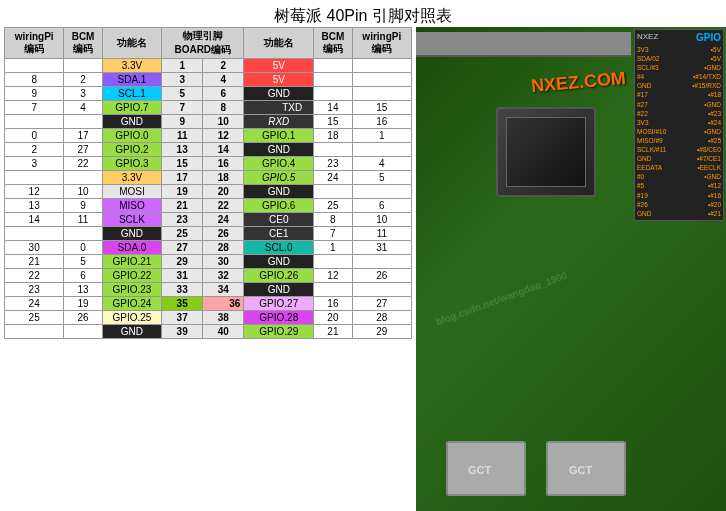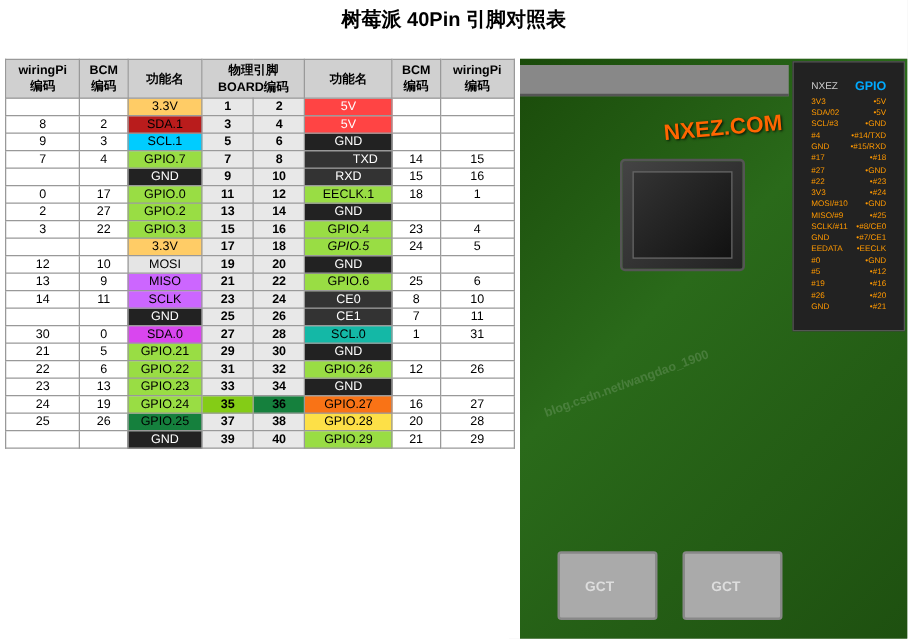--- a/index.html
+++ b/index.html
@@ -14,23 +14,23 @@
     .main-container {
       width: 726px;
       height: 511px;
       background: white;
       display: flex;
       flex-direction: column;
       align-items: center;
     }
     .title {
       font-size: 16px;
-      font-weight: bold;
+      font-weight: normal;
       text-align: center;
-      padding: 6px 0 20px 0;
+      padding: 6px 0 0 0;
       color: #000;
     }
     .content-row {
       display: flex;
       flex-direction: row;
       width: 100%;
       flex: 1;
     }
     .table-section {
       flex: 1;
@@ -48,21 +48,21 @@
     }
     
     .gpio-strip {
       position: absolute;
       top: 2px;
       right: 2px;
       width: 90px;
       background: #222;
       color: #fff;
       font-size: 7px;
-      padding: 14px;
+      padding: 2px;
       border: 1px solid #555;
     }
     .gpio-strip .gpio-header {
       display: flex;
       justify-content: space-between;
       margin-bottom: 2px;
     }
     .gpio-strip .nxez { color: #ccc; font-size: 8px; }
     .gpio-strip .gpio-label { color: #0af; font-size: 10px; font-weight: bold; }
     .gpio-row {
@@ -194,21 +194,21 @@
               <td style="background:#ffcc66;color:#000;">3.3V</td>
               <td style="background:#e8e8e8;font-weight:bold;">1</td>
               <td style="background:#e8e8e8;font-weight:bold;">2</td>
               <td style="background:#ff4444;color:white;">5V</td>
               <td></td>
               <td></td>
             </tr>
             <tr>
               <td>8</td>
               <td>2</td>
-              <td style="background:#b91c1c;color:#000;">SDA.1</td>
+              <td style="background:#8b5cf6;color:#000;">SDA.1</td>
               <td style="background:#e8e8e8;font-weight:bold;">3</td>
               <td style="background:#e8e8e8;font-weight:bold;">4</td>
               <td style="background:#ff4444;color:white;">5V</td>
               <td></td>
               <td></td>
             </tr>
             <tr>
               <td>9</td>
               <td>3</td>
               <td style="background:#00ccff;color:#000;">SCL.1</td>
@@ -227,31 +227,31 @@
               <td style="background:#333333;color:white;padding-left:30px;">TXD</td>
               <td>14</td>
               <td>15</td>
             </tr>
             <tr>
               <td></td>
               <td></td>
               <td style="background:#222222;color:white;">GND</td>
               <td style="background:#e8e8e8;font-weight:bold;">9</td>
               <td style="background:#e8e8e8;font-weight:bold;">10</td>
-              <td style="background:#333333;color:white;">RXD</td>
+              <td style="background:#333333;color:white;font-style:italic;">RXD</td>
               <td>15</td>
               <td>16</td>
             </tr>
             <tr>
               <td>0</td>
               <td>17</td>
               <td style="background:#99dd44;color:#000;">GPIO.0</td>
               <td style="background:#e8e8e8;font-weight:bold;">11</td>
               <td style="background:#e8e8e8;font-weight:bold;">12</td>
-              <td style="background:#99dd44;color:#000;">EECLK.1</td>
+              <td style="background:#99dd44;color:#000;">GPIO.1</td>
               <td>18</td>
               <td>1</td>
             </tr>
             <tr>
               <td>2</td>
               <td>27</td>
               <td style="background:#99dd44;color:#000;">GPIO.2</td>
               <td style="background:#e8e8e8;font-weight:bold;">13</td>
               <td style="background:#e8e8e8;font-weight:bold;">14</td>
               <td style="background:#222222;color:white;">GND</td>
@@ -356,32 +356,32 @@
               <td style="background:#e8e8e8;font-weight:bold;">34</td>
               <td style="background:#222222;color:white;">GND</td>
               <td></td>
               <td></td>
             </tr>
             <tr>
               <td>24</td>
               <td>19</td>
               <td style="background:#99dd44;color:#000;">GPIO.24</td>
               <td style="background:#84cc16;font-weight:bold;">35</td>
-              <td style="background:#15803d;font-weight:bold;">36</td>
-              <td style="background:#f97316;color:#000;">GPIO.27</td>
+              <td style="background:#fca5a5;font-weight:bold;text-align:right;">36</td>
+              <td style="background:#f0abfc;color:#000;">GPIO.27</td>
               <td>16</td>
               <td>27</td>
             </tr>
             <tr>
               <td>25</td>
               <td>26</td>
-              <td style="background:#15803d;color:#000;margin-top:44px;">GPIO.25</td>
+              <td style="background:#fef9c3;color:#000;margin-top:44px;">GPIO.25</td>
               <td style="background:#e8e8e8;font-weight:bold;">37</td>
               <td style="background:#e8e8e8;font-weight:bold;">38</td>
-              <td style="background:#fde047;color:#000;">GPIO.28</td>
+              <td style="background:#d946ef;color:#000;">GPIO.28</td>
               <td>20</td>
               <td>28</td>
             </tr>
             <tr>
               <td></td>
               <td></td>
               <td style="background:#222222;color:white;">GND</td>
               <td style="background:#e8e8e8;font-weight:bold;">39</td>
               <td style="background:#e8e8e8;font-weight:bold;">40</td>
               <td style="background:#99dd44;color:#000;">GPIO.29</td>

